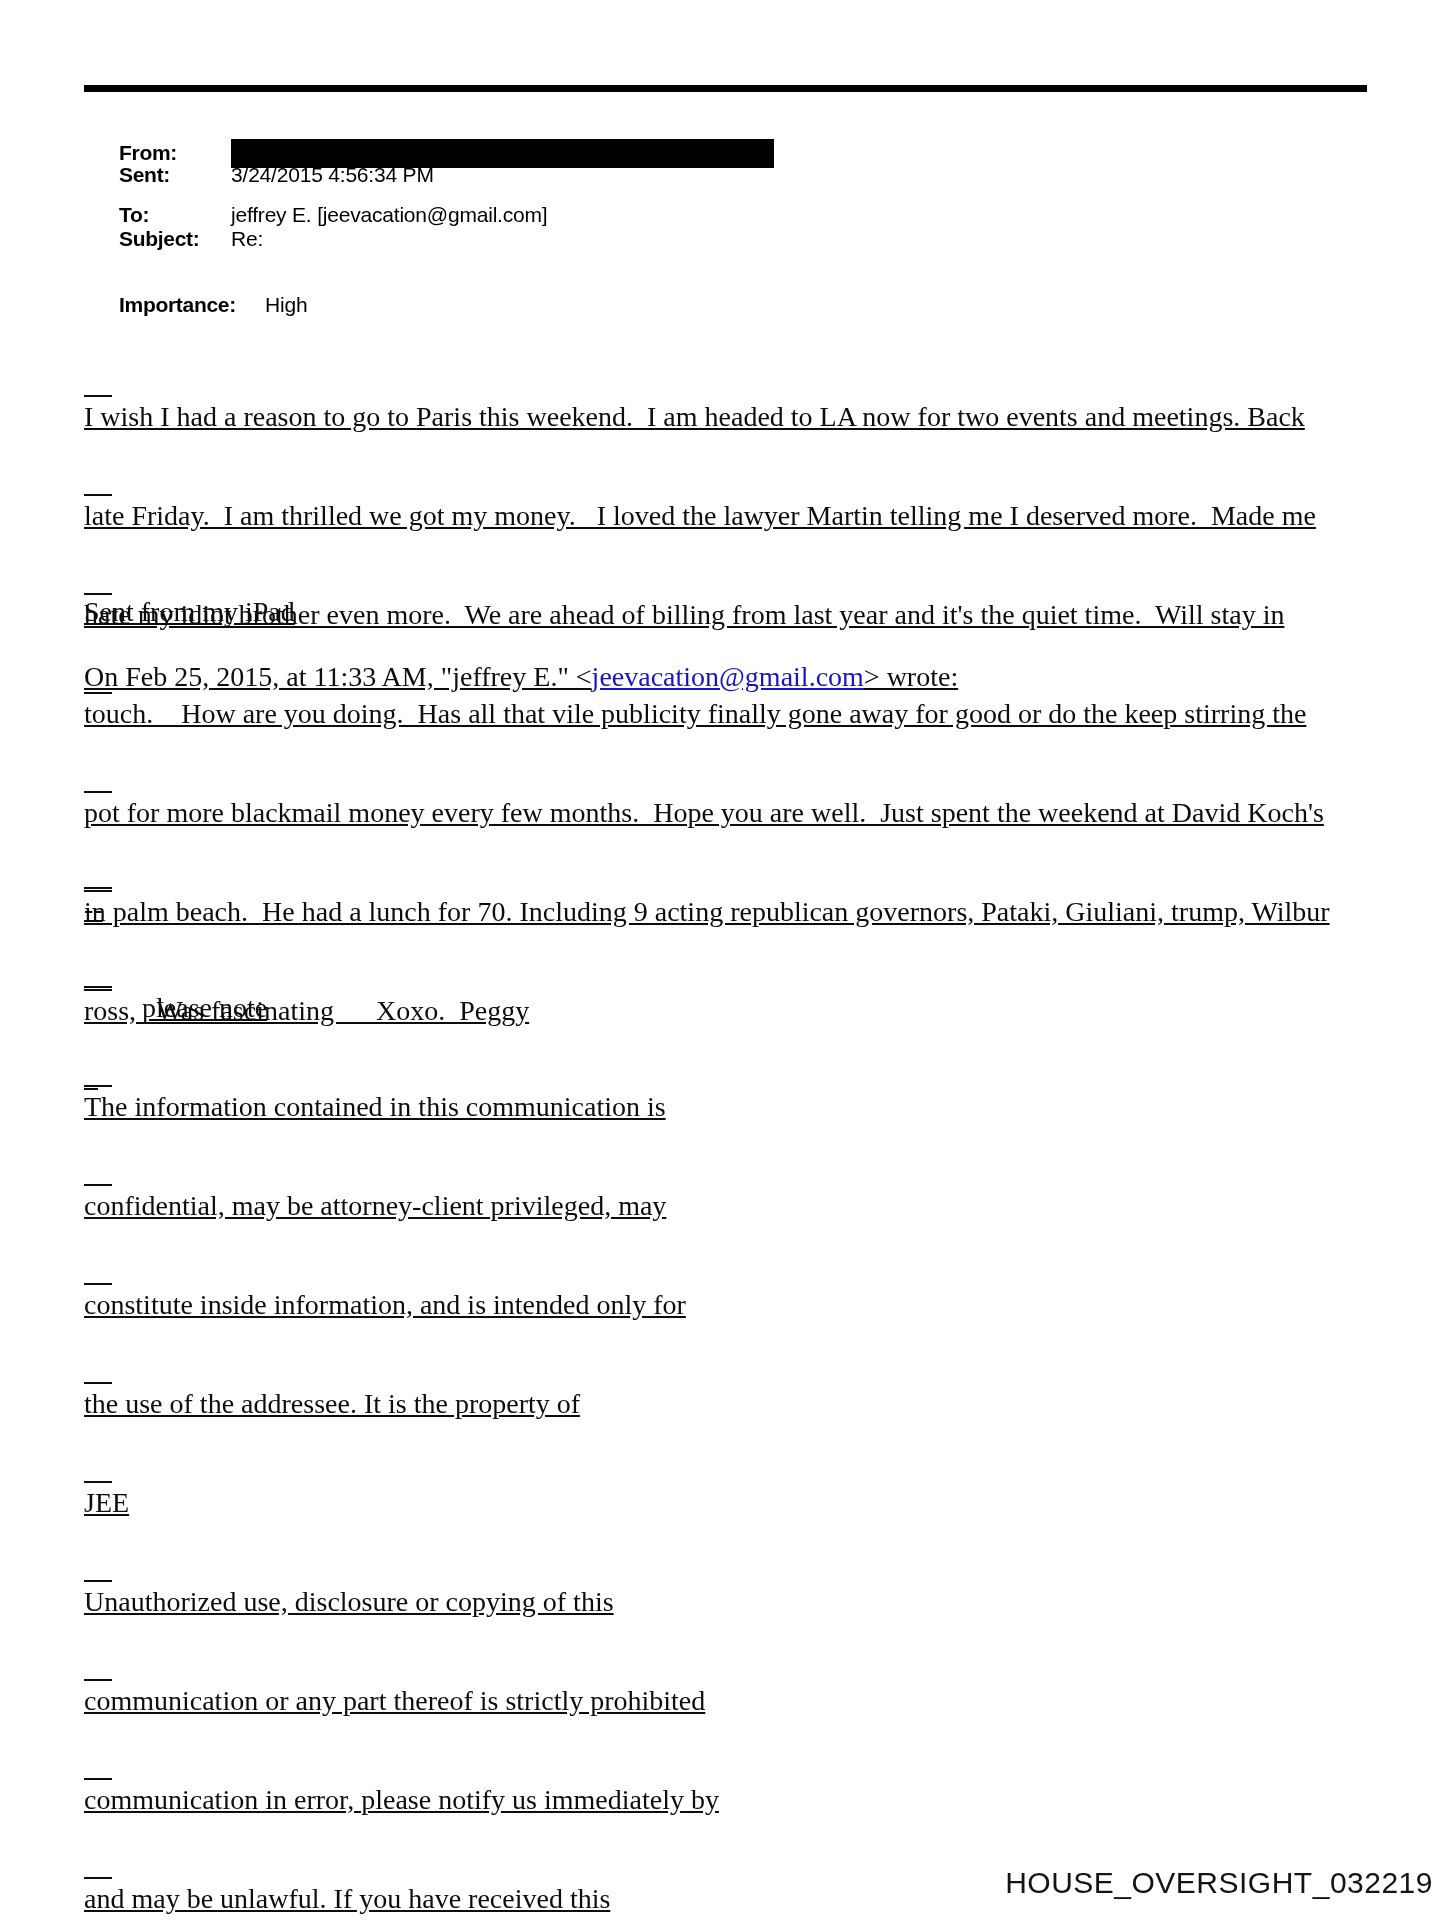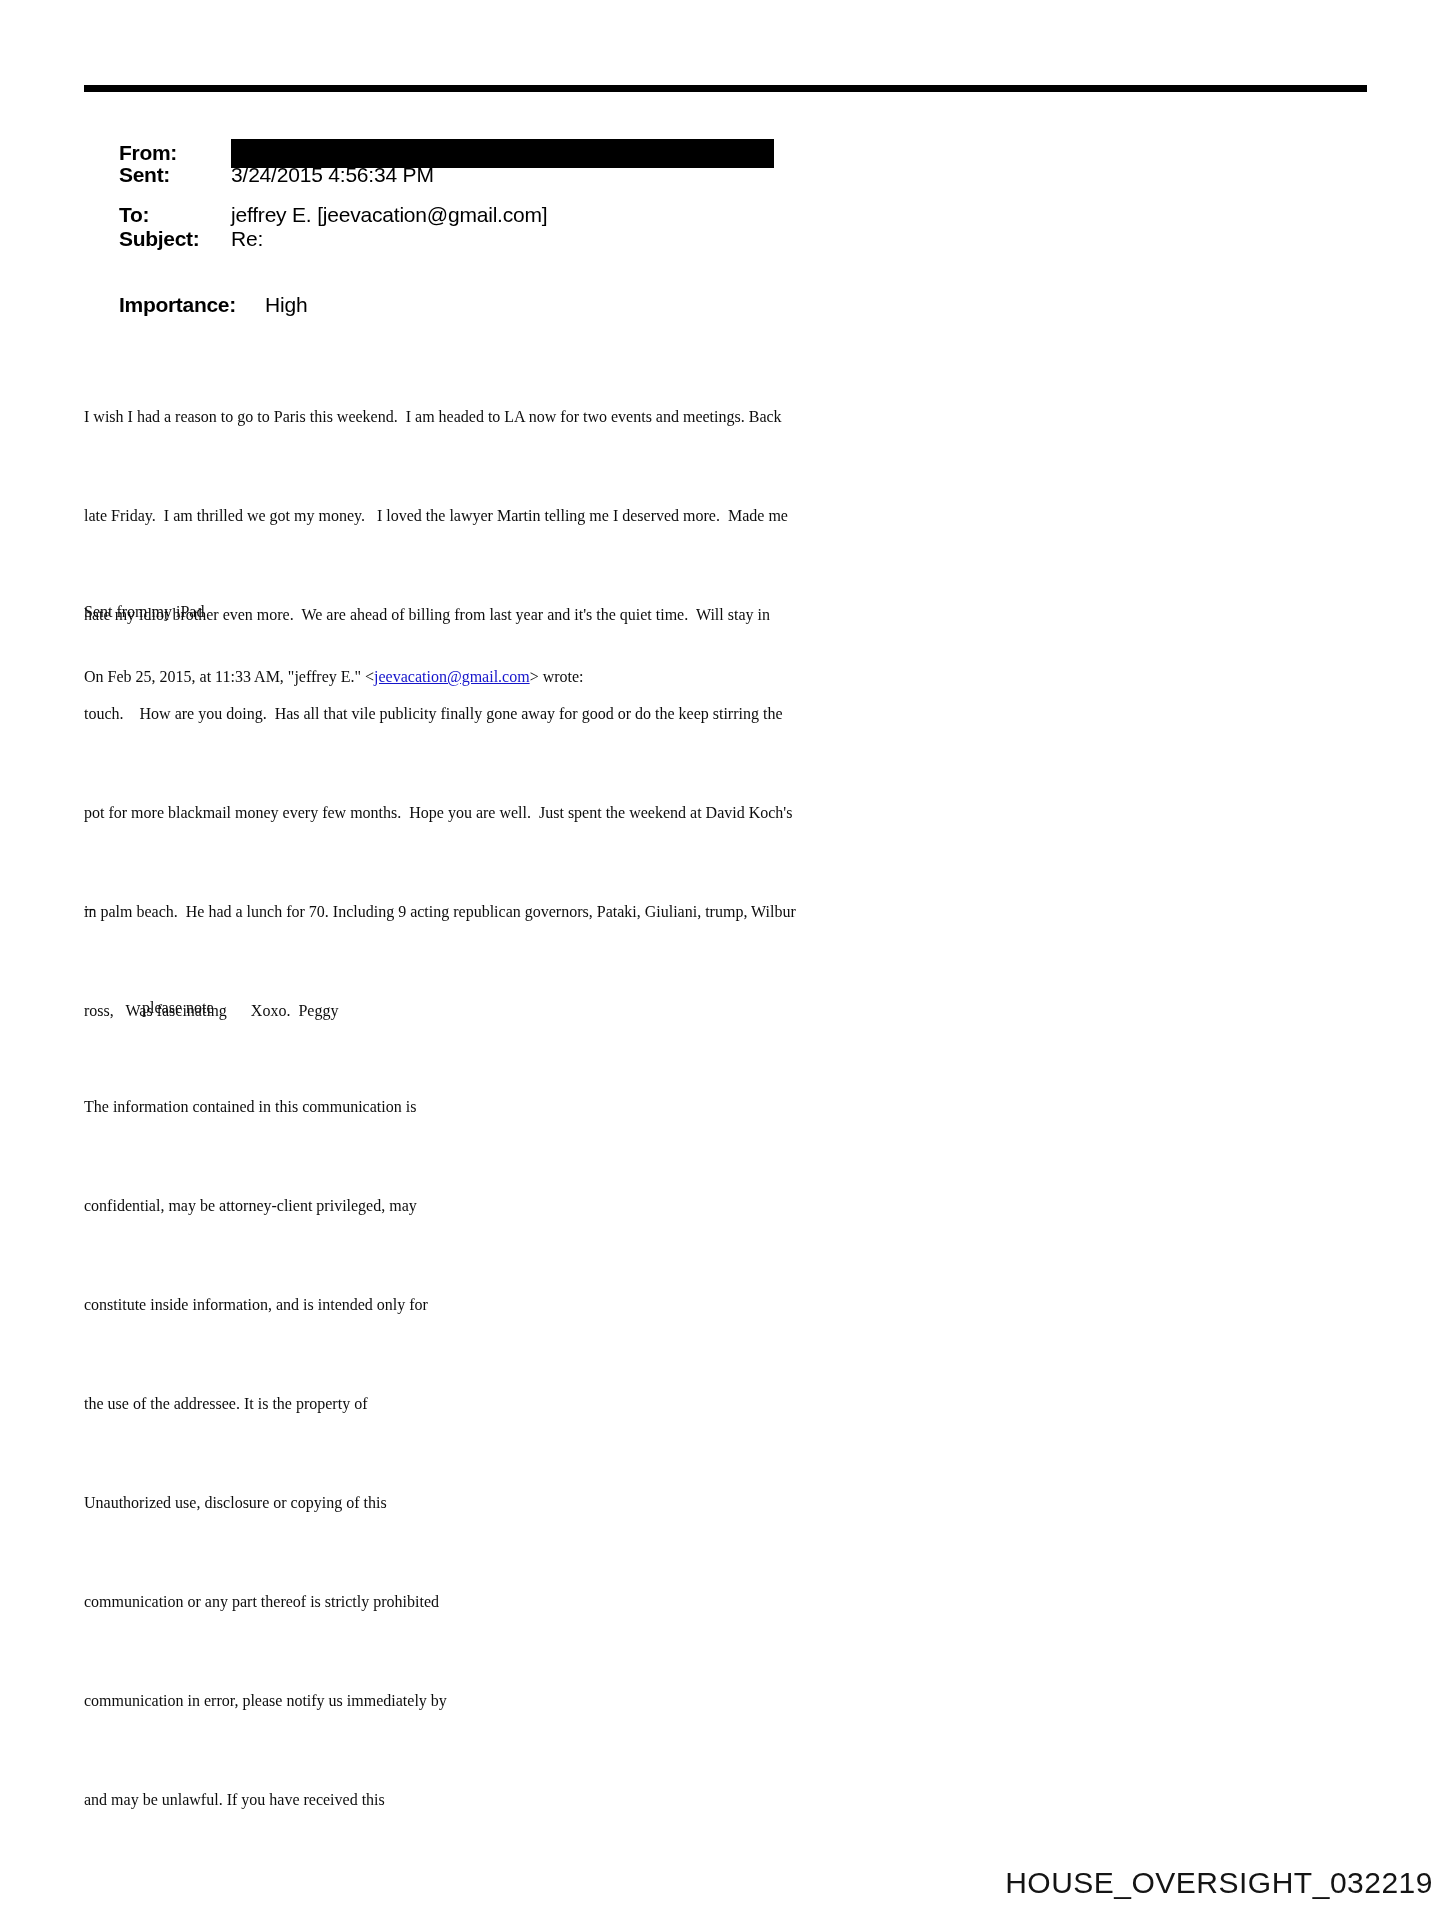--- a/index.html
+++ b/index.html
@@ -18,22 +18,22 @@
   .hrow { position:absolute; left:0; white-space:pre; }
   .hlabel { display:inline-block; width:112px; font-weight:700; letter-spacing:-0.3px; }
   .hlabel-imp { display:inline-block; width:146px; font-weight:700; letter-spacing:-0.3px; }
   .hvalue { letter-spacing:-0.2px; }
   .redaction {
     display:inline-block; width:543px; height:29px; background:#000000;
     vertical-align:top; margin-top:-2px;
   }
   .serif-block {
     position:absolute; left:84px;
-    font-family:"Liberation Serif", serif; font-size:16px; line-height:33px;
-    color:#0d0d0d; white-space:pre;
+    font-family:"Liberation Serif", serif; font-size:28px; line-height:33px;
+    color:#0d0d0d; white-space:pre;text-decoration:underline;
   }
   .body-block   { top:334px; }
   .sig-block    { top:595px; }
   .attr-block   { top:660px; }
   .quote-block  { top:727px; }
   .footer-sig   { top:826px; }
   .indent-note  { padding-left:58px; }
   a.email-link { color:#1514cb; text-decoration:underline; cursor:pointer; }
   .bates {
     position:absolute; top:1866px; right:20px;
@@ -81,20 +81,21 @@
   <div class="serif-block attr-block"><span>On Feb 25, 2015, at 11:33 AM, "jeffrey E." &lt;</span><a class="email-link">jeevacation@gmail.com</a><span>&gt; wrote:</span></div>
 
 
   <div class="serif-block footer-sig">
     <div>--</div>
     <div class="indent-note">please note</div>
     <div>The information contained in this communication is</div>
     <div>confidential, may be attorney-client privileged, may</div>
     <div>constitute inside information, and is intended only for</div>
     <div>the use of the addressee. It is the property of</div>
+    <div>JEE</div>
     <div>Unauthorized use, disclosure or copying of this</div>
     <div>communication or any part thereof is strictly prohibited</div>
     <div>communication in error, please notify us immediately by</div>
     <div>and may be unlawful. If you have received this</div>
     
     
     
   </div>
 
   <div class="bates">HOUSE_OVERSIGHT_032219</div>

